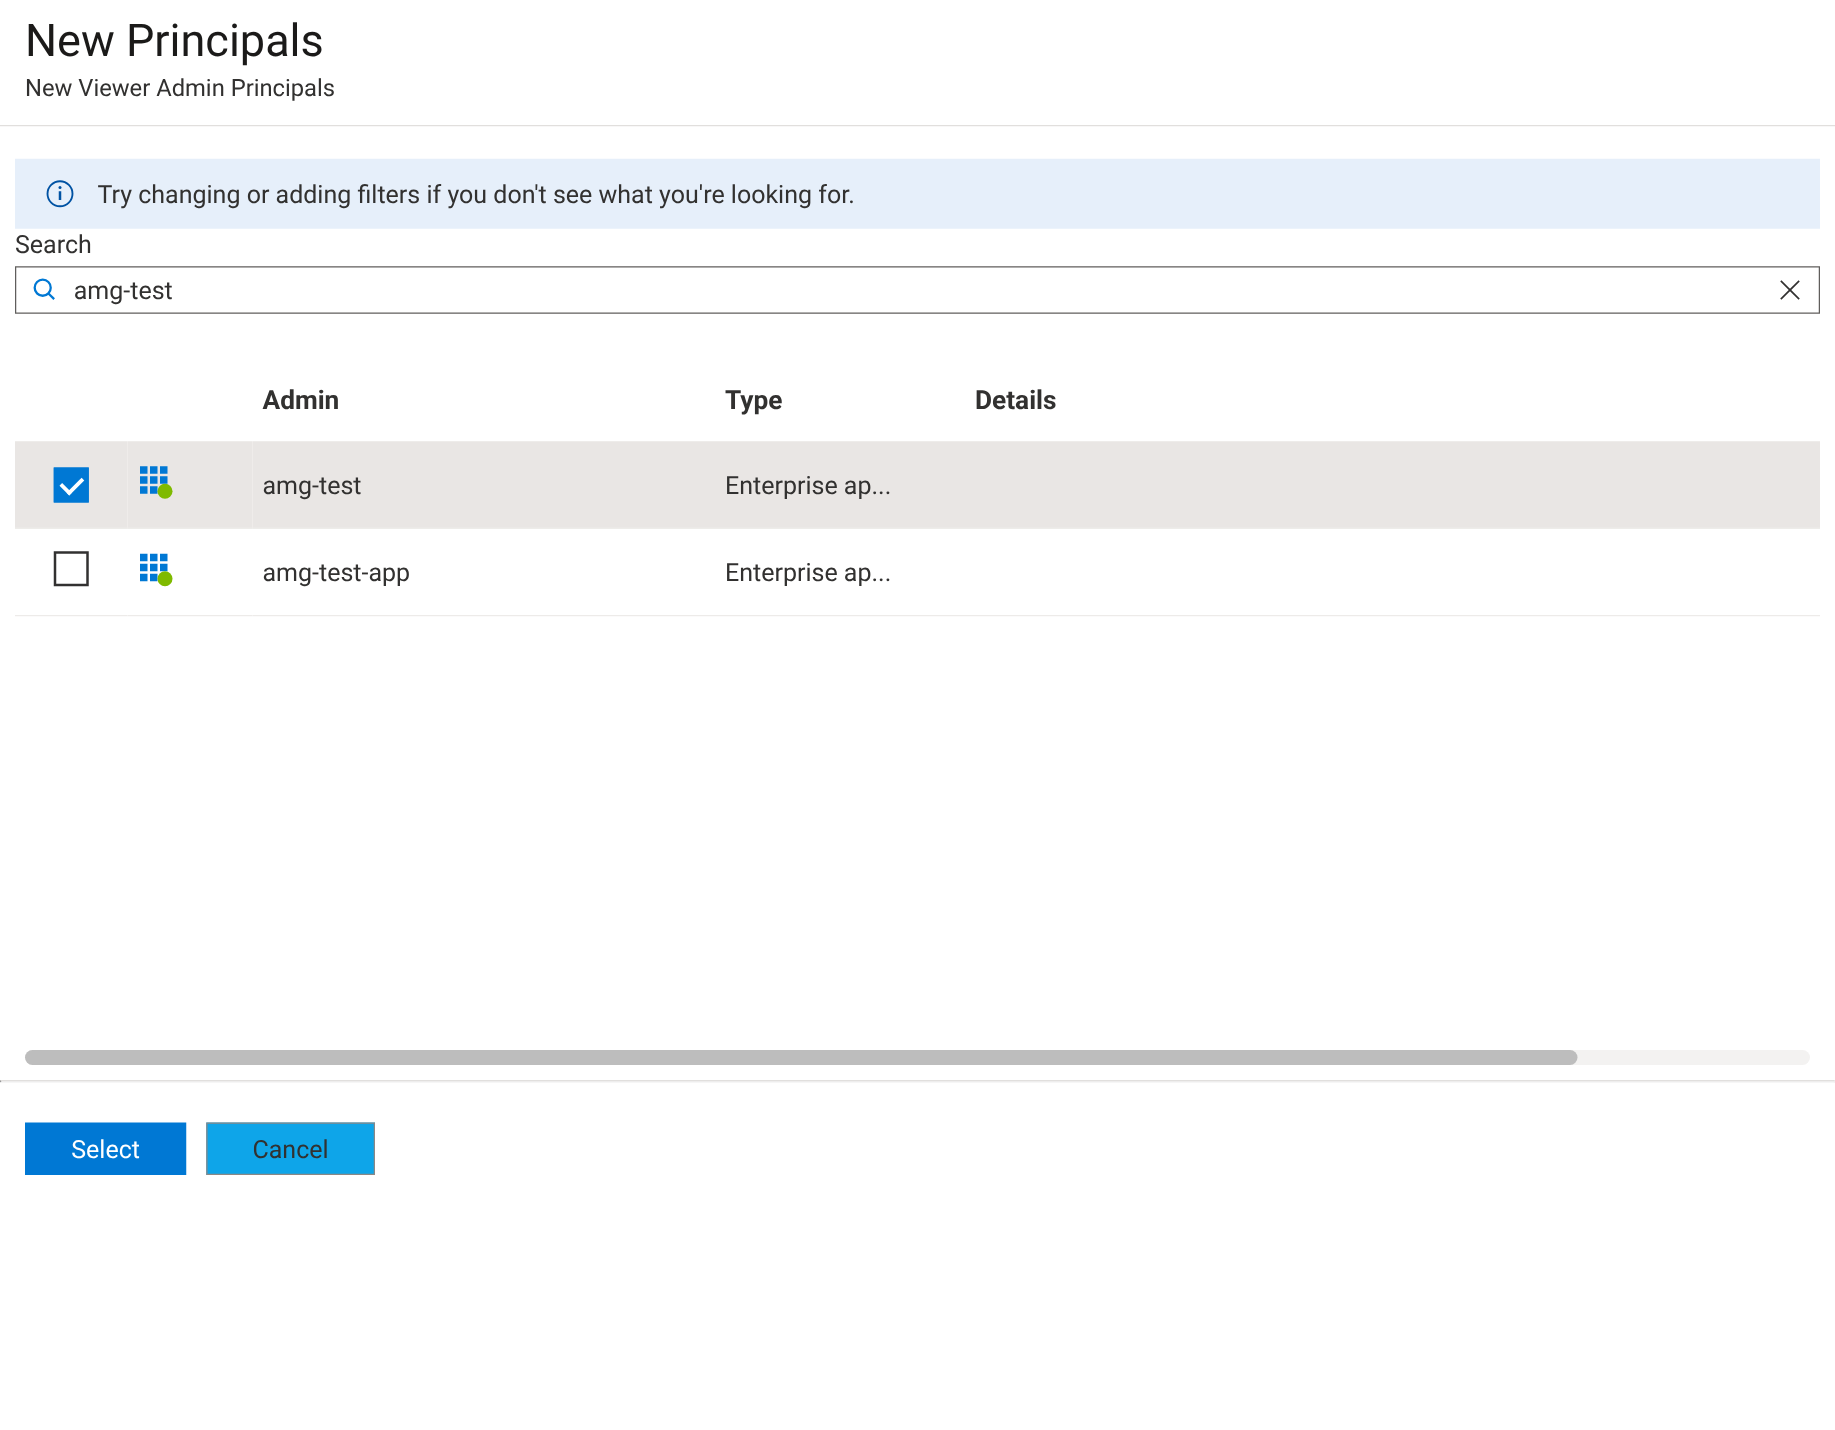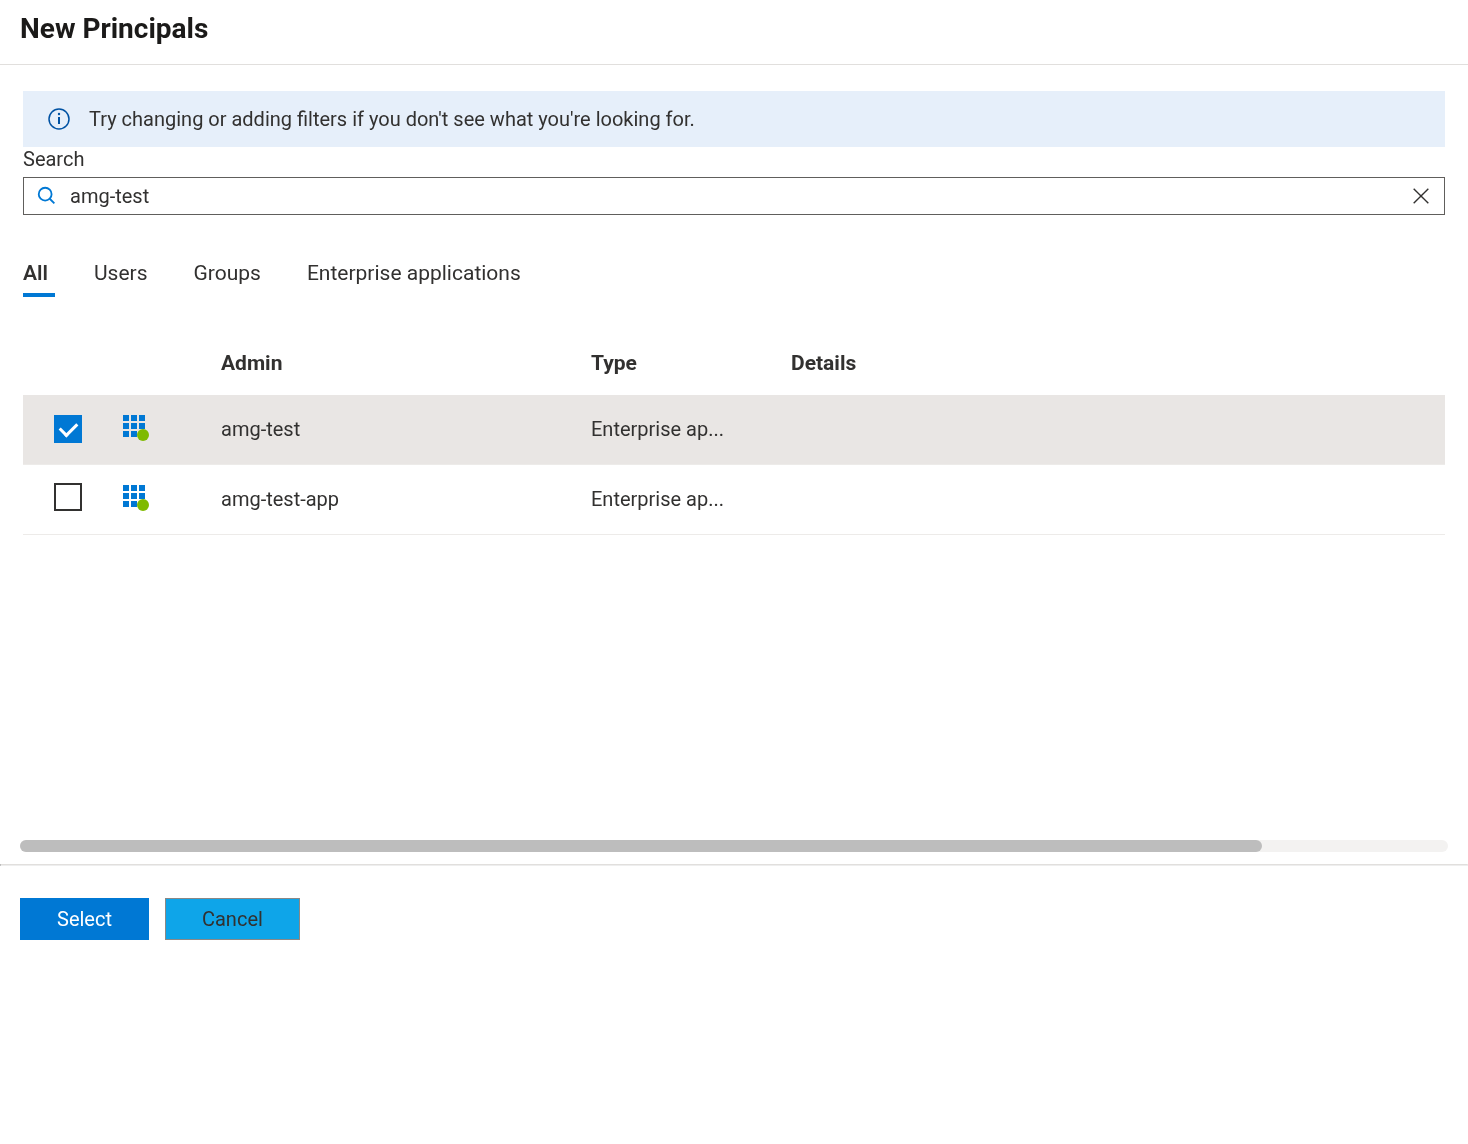--- a/index.html
+++ b/index.html
@@ -13,38 +13,38 @@
       color: #323130;
       width: 1468px;
       height: 1144px;
       position: relative;
       overflow: hidden;
     }
     .header {
       padding: 12px 20px 0 20px;
     }
     .page-title {
-      font-size: 28px;
-      font-weight: 700;
+      font-size: 36px;
+      font-weight: 400;
       color: #1b1a19;
       line-height: 1.2;
     }
     .page-subtitle {
       font-size: 19px;
       color: #323130;
       margin-top: 4px;
       font-weight: 400;
     }
     .hr-sep {
       margin-top: 18px;
       border: none;
       border-top: 1px solid #e1dfdd;
     }
     .content {
-      padding: 0 23px;
+      padding: 0 12px;
     }
     .info-banner {
       background: #e6effa;
       margin-top: 26px;
       padding: 16px 24px;
       display: flex;
       align-items: center;
       gap: 18px;
     }
     .info-icon-wrap {
@@ -214,20 +214,21 @@
       background: #0ea5e9;
       color: #323130;
       border-color: #8a8886;
     }
   </style>
 </head>
 <body>
 
 <div class="header">
   <div class="page-title">New Principals</div>
+  <div class="page-subtitle">New Viewer Admin Principals</div>
 </div>
 
 <hr class="hr-sep">
 
 <div class="content">
   <div class="info-banner">
     <span class="info-icon-wrap">
       <svg width="24" height="24" viewBox="0 0 24 24" fill="none" stroke="#0052a3" stroke-width="1.5">
         <circle cx="12" cy="12" r="10"></circle>
         <line x1="12" y1="10" x2="12" y2="17" stroke-width="2"></line>
@@ -247,26 +248,20 @@
     </span>
     <input class="search-input" type="text" value="amg-test" style="">
     <button class="clear-btn">
       <svg width="22" height="22" viewBox="0 0 24 24" fill="none" stroke="#323130" stroke-width="1.5">
         <line x1="4" y1="4" x2="20" y2="20"></line>
         <line x1="20" y1="4" x2="4" y2="20"></line>
       </svg>
     </button>
   </div>
 
-  <div class="tabs">
-    <div class="tab active">All</div>
-    <div class="tab">Users</div>
-    <div class="tab">Groups</div>
-    <div class="tab">Enterprise applications</div>
-  </div>
 
   <div class="table-wrap">
     <table class="table">
       <thead>
         <tr class="thead-row">
           <th class="th-spacer"></th>
           <th class="th-icon"></th>
           <th class="th-name">Admin</th>
           <th class="th-type">Type</th>
           <th>Details</th>

